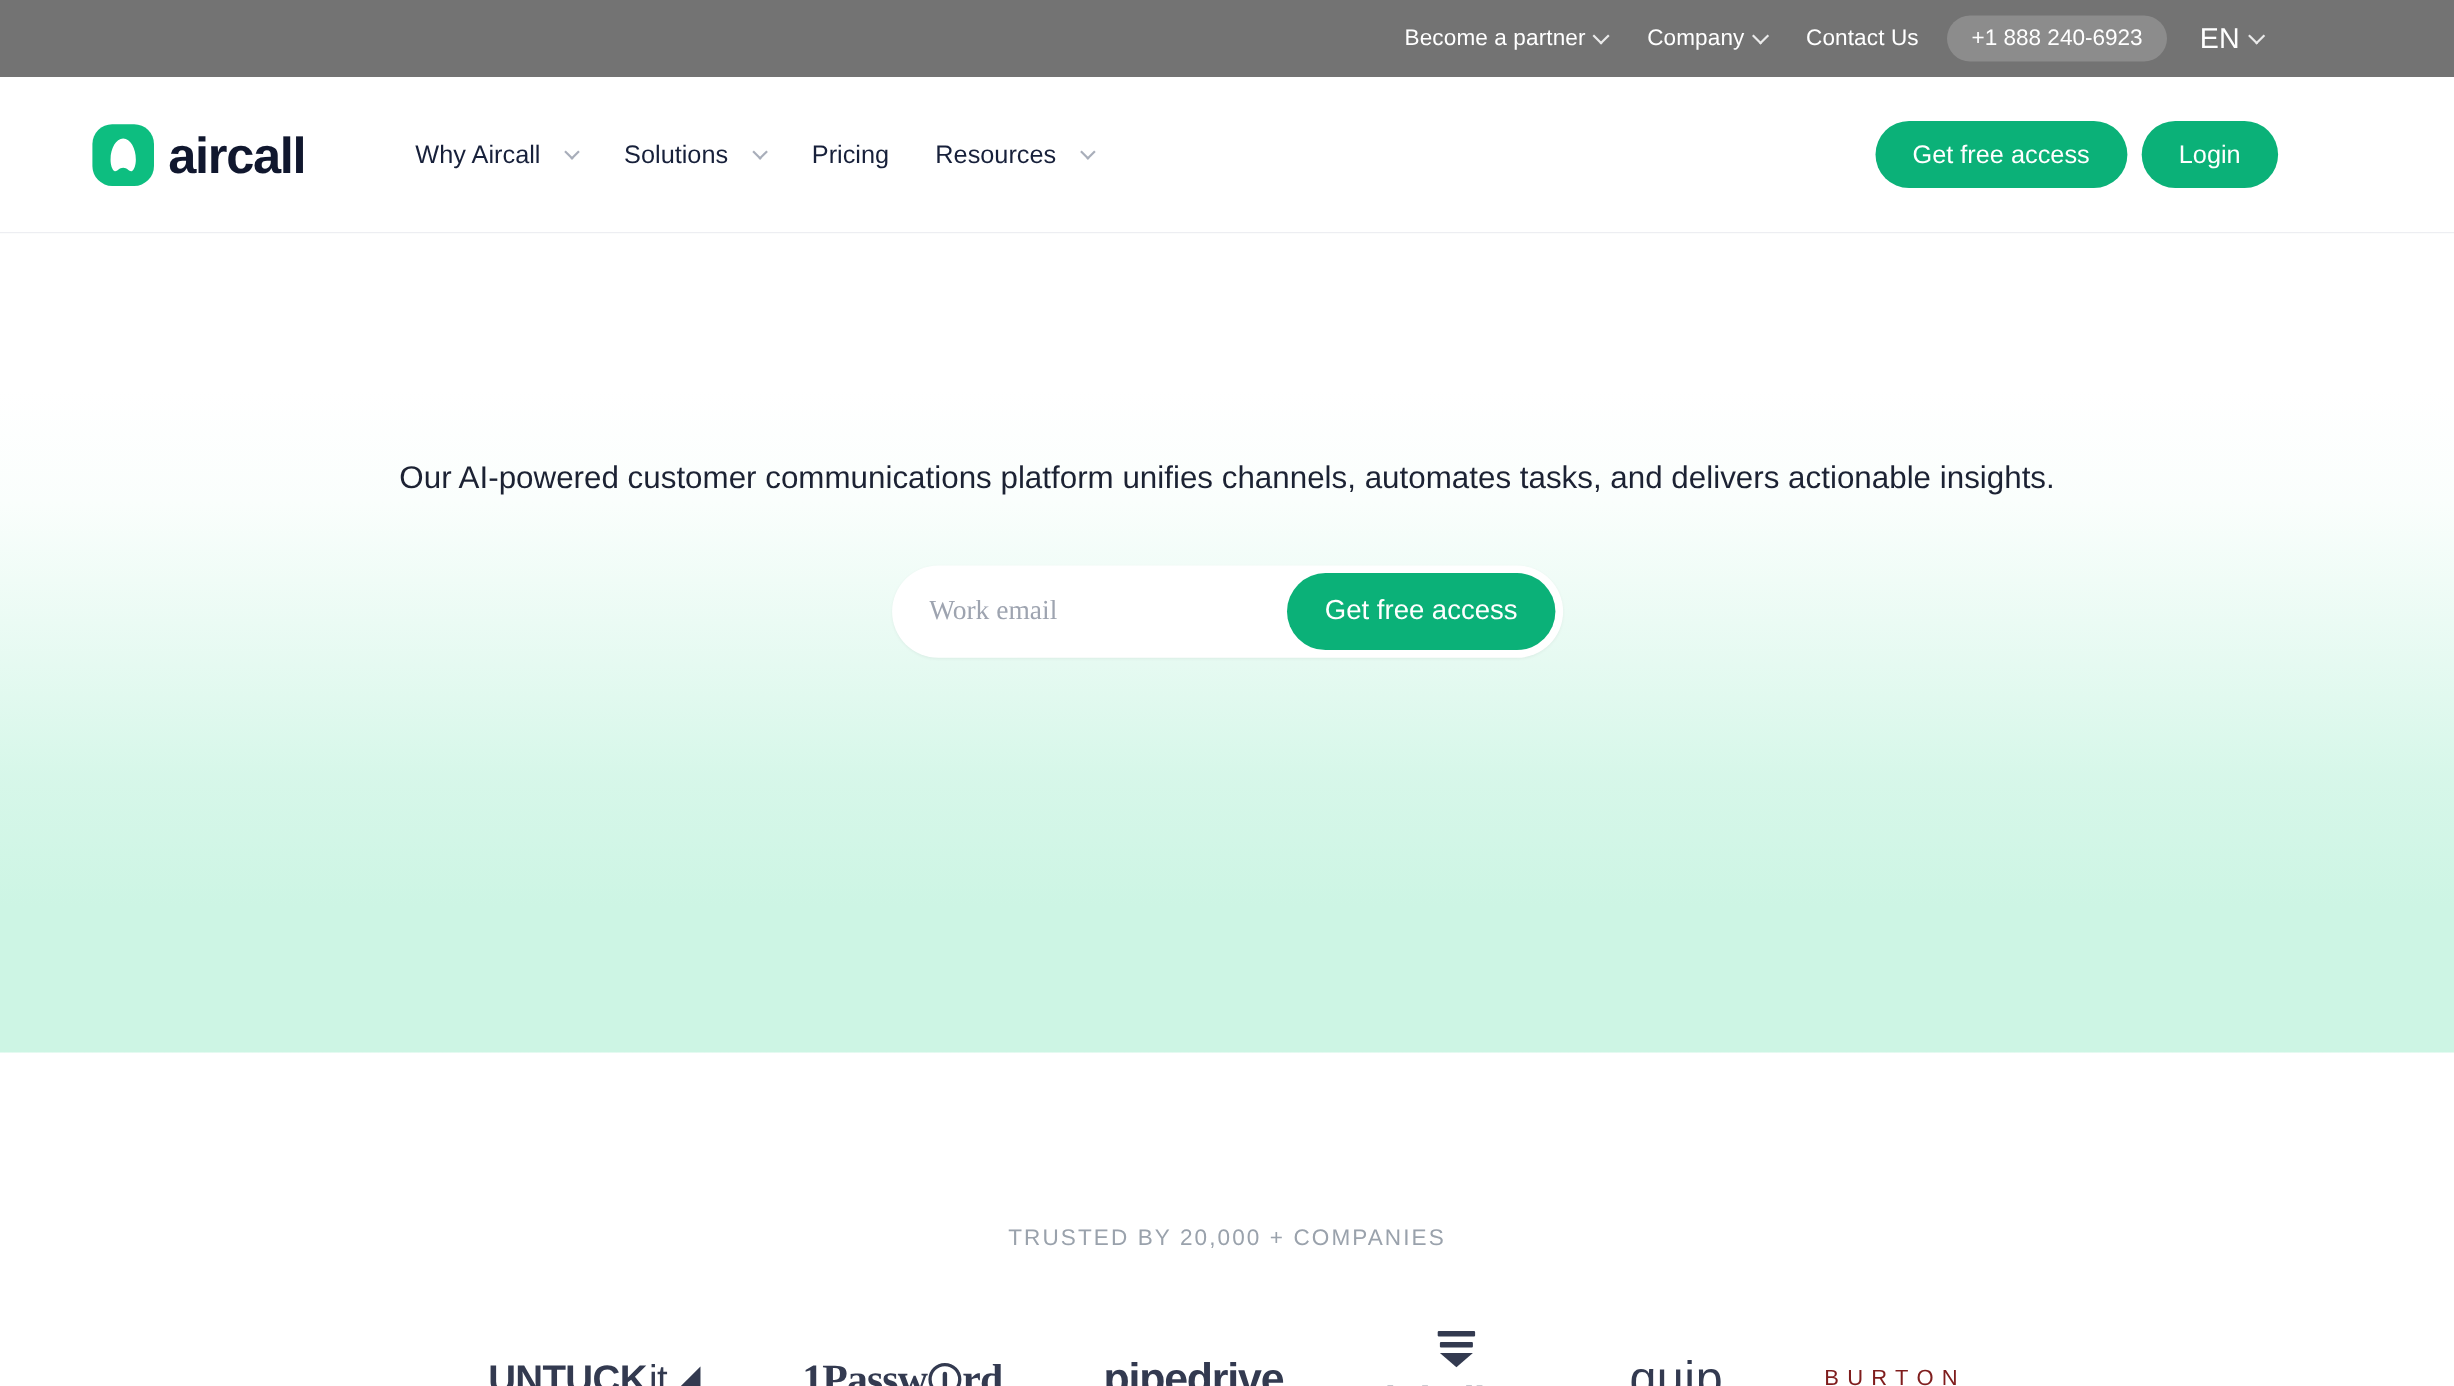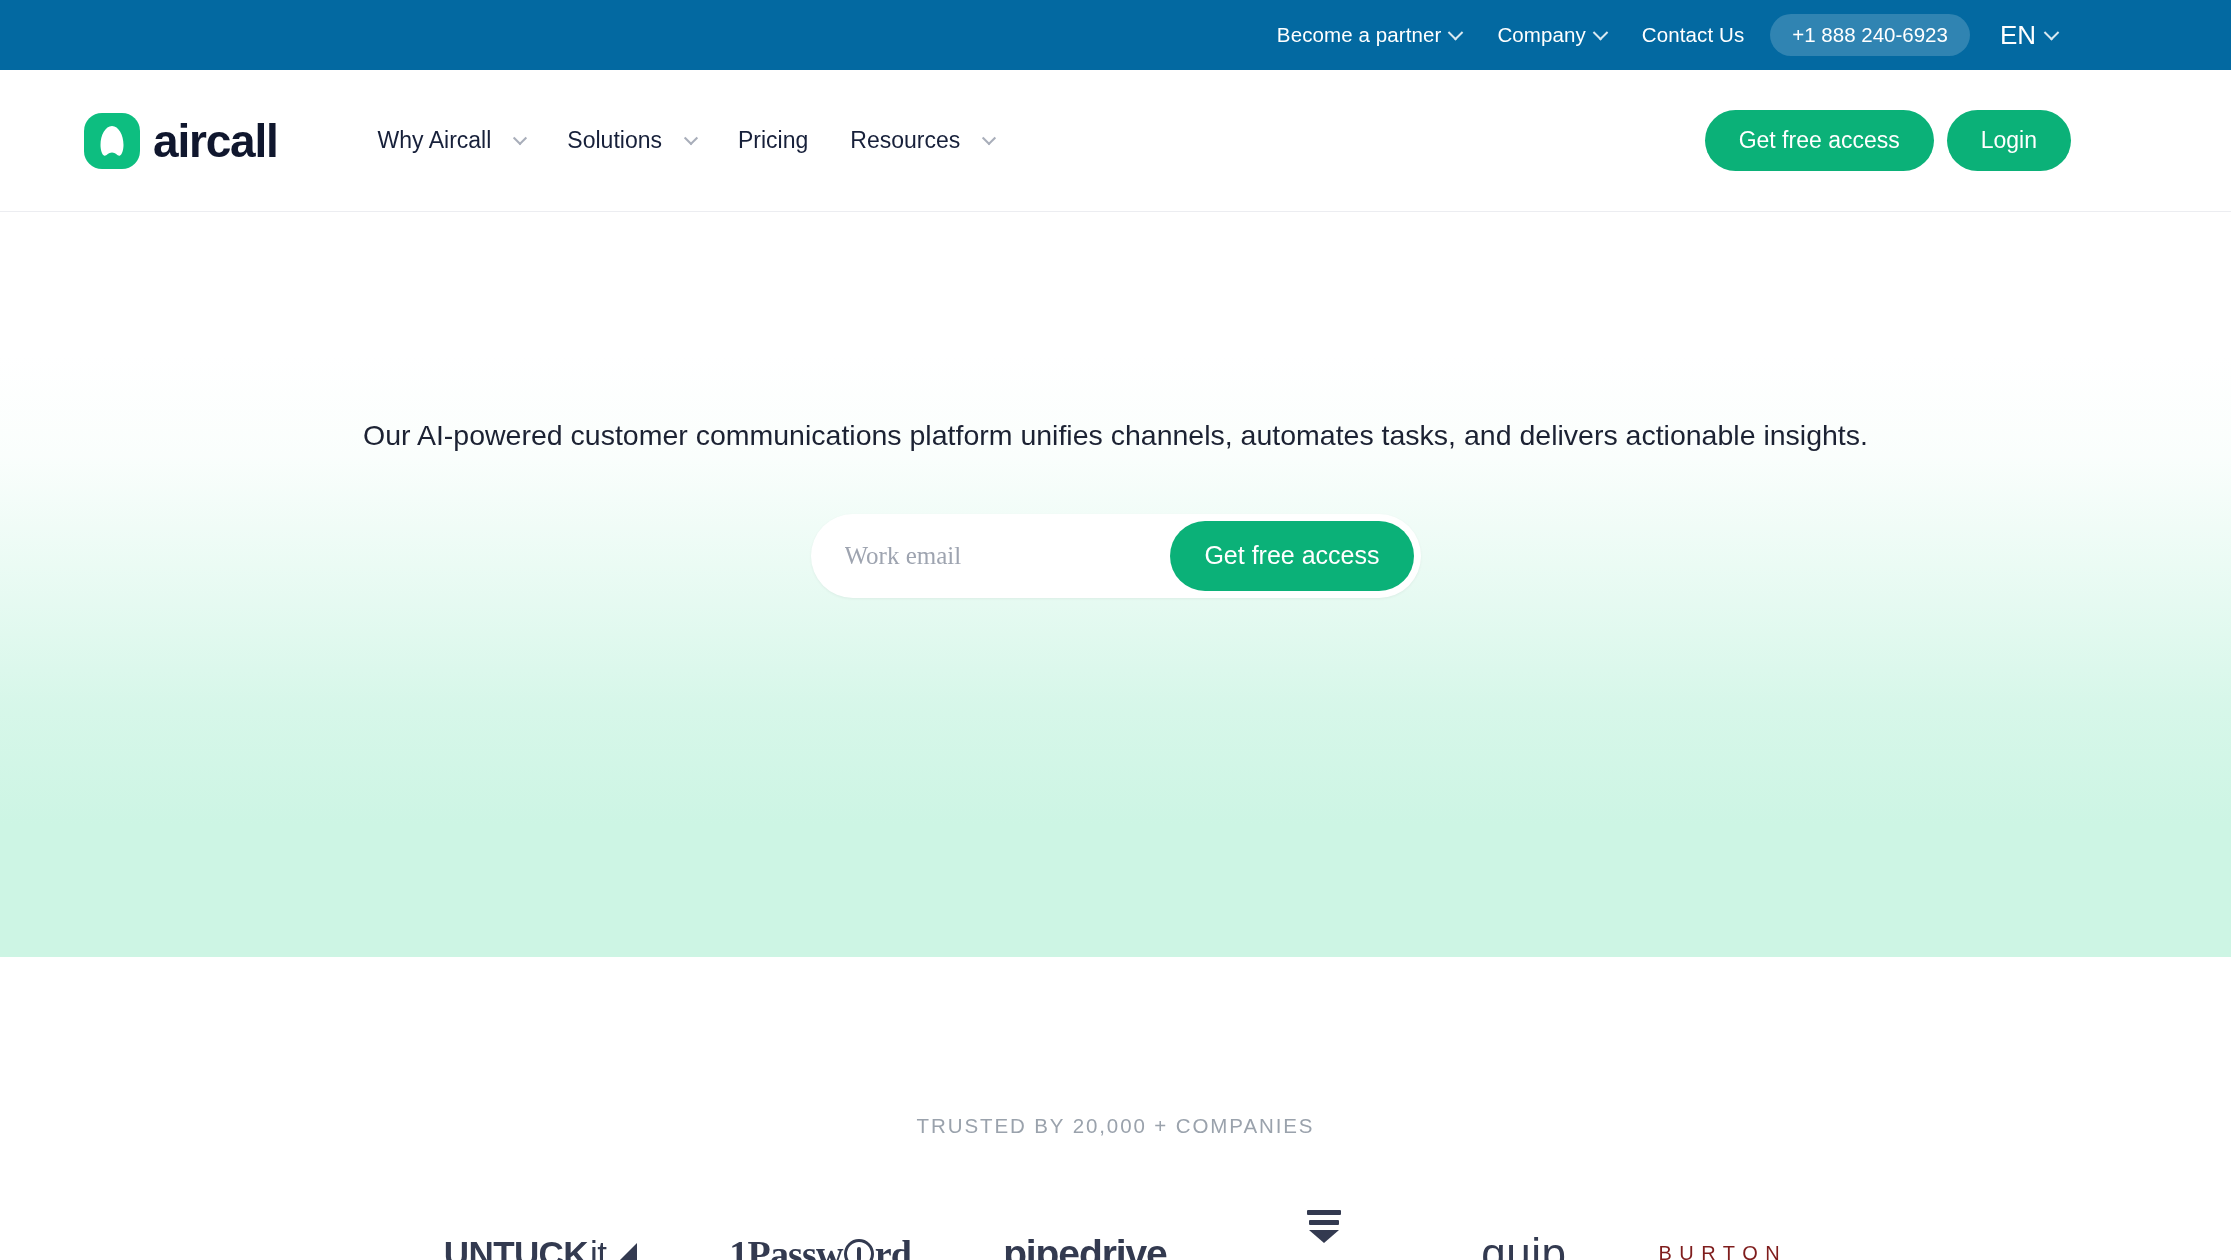--- a/index.html
+++ b/index.html
@@ -8,21 +8,21 @@
     width: 2231px;
     height: 1260px;
     overflow: hidden;
     background: #ffffff;
     font-family: "Liberation Sans", sans-serif;
   }
 
   
   .topbar {
     height: 70px;
-    background: #0369a1;
+    background: #737373;
     display: flex;
     align-items: center;
     justify-content: flex-end;
     padding-right: 160px;
     gap: 0px;
   }
   .topbar-item {
     display: flex;
     align-items: center;
     gap: 9px;

